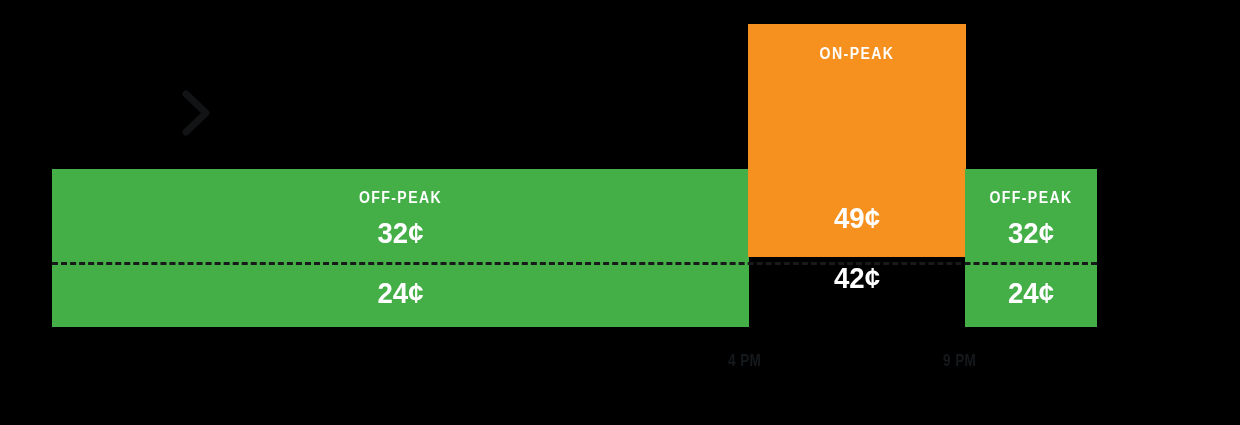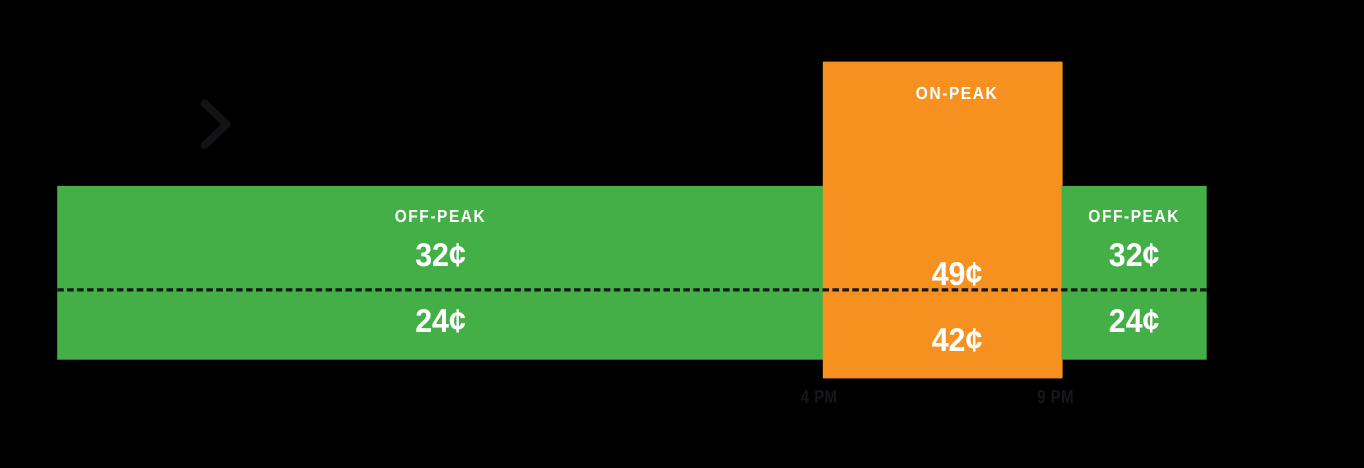--- a/index.html
+++ b/index.html
@@ -35,24 +35,23 @@
     box-sizing: border-box;
   }
   .bar-offpeak-left {
     left: 52px;
     top: 169px;
     width: 697px;
     height: 158px;
   }
   .bar-onpeak {
     left: 748px;
-    top: 56px;
+    top: 24px;
     width: 218px;
-    height: 288px;
-    padding-left: 13px;
+    height: 233px;
   }
   .bar-offpeak-right {
     left: 965px;
     top: 169px;
     width: 132px;
     height: 158px;
   }
 
   
   .period-label {

